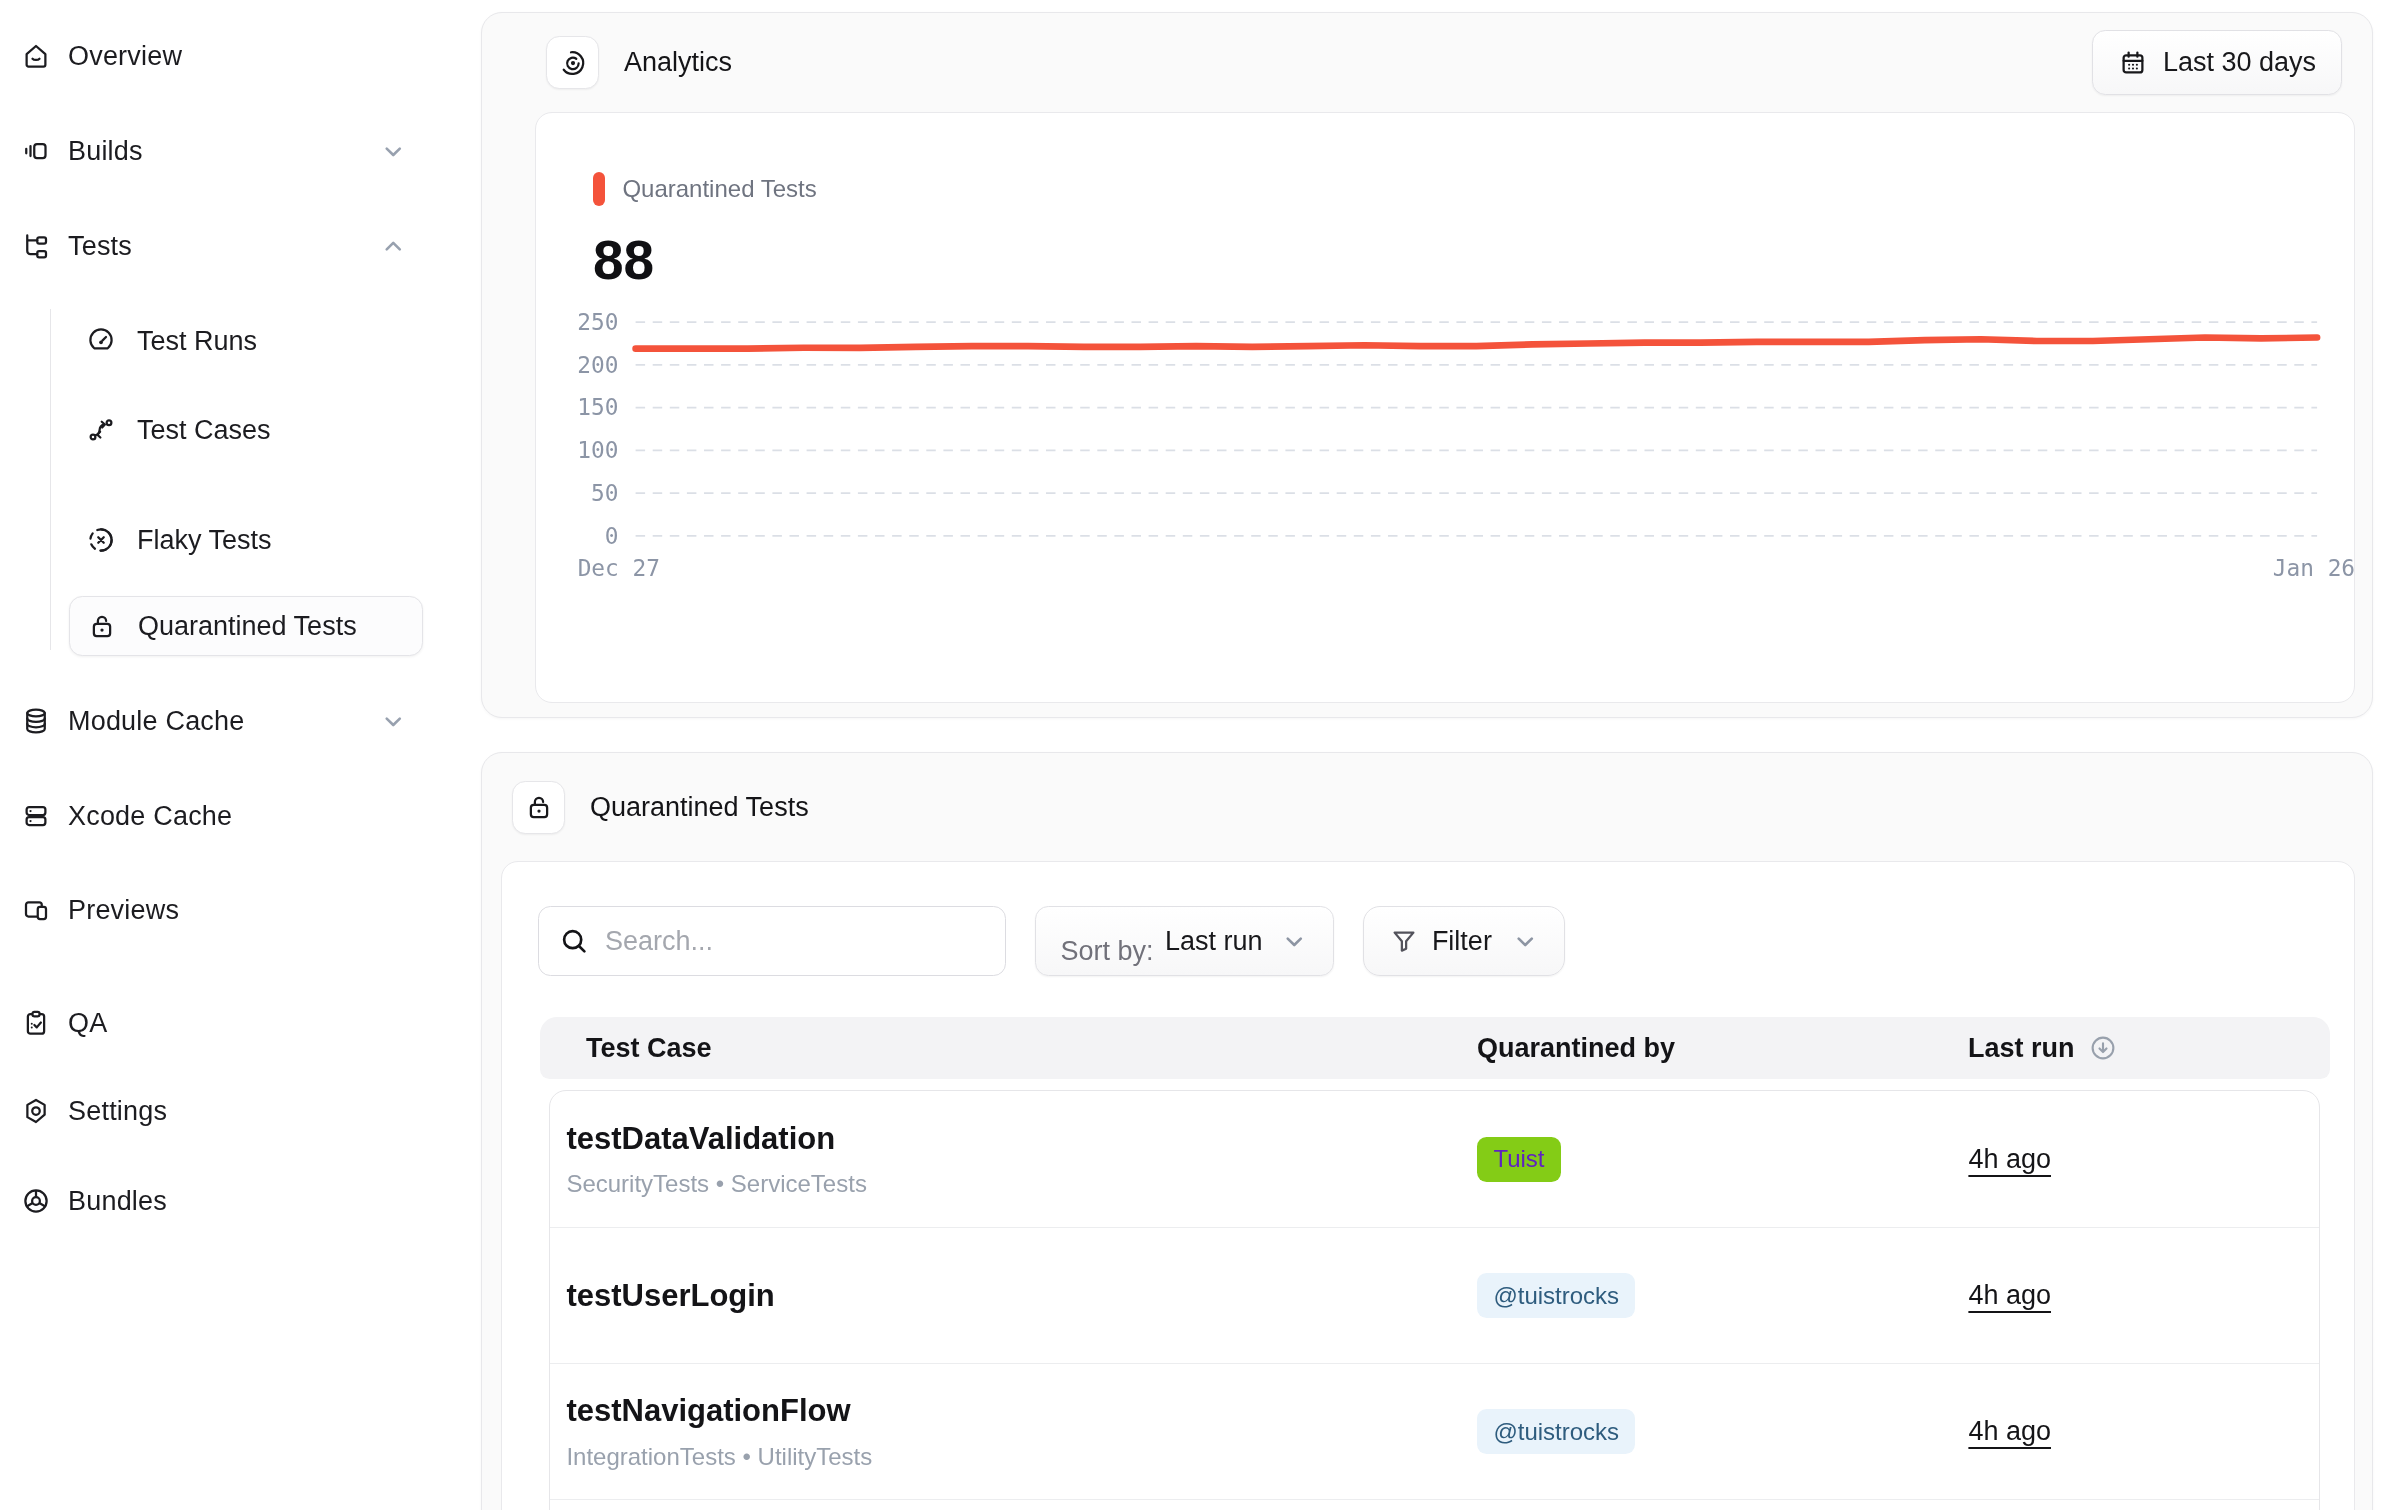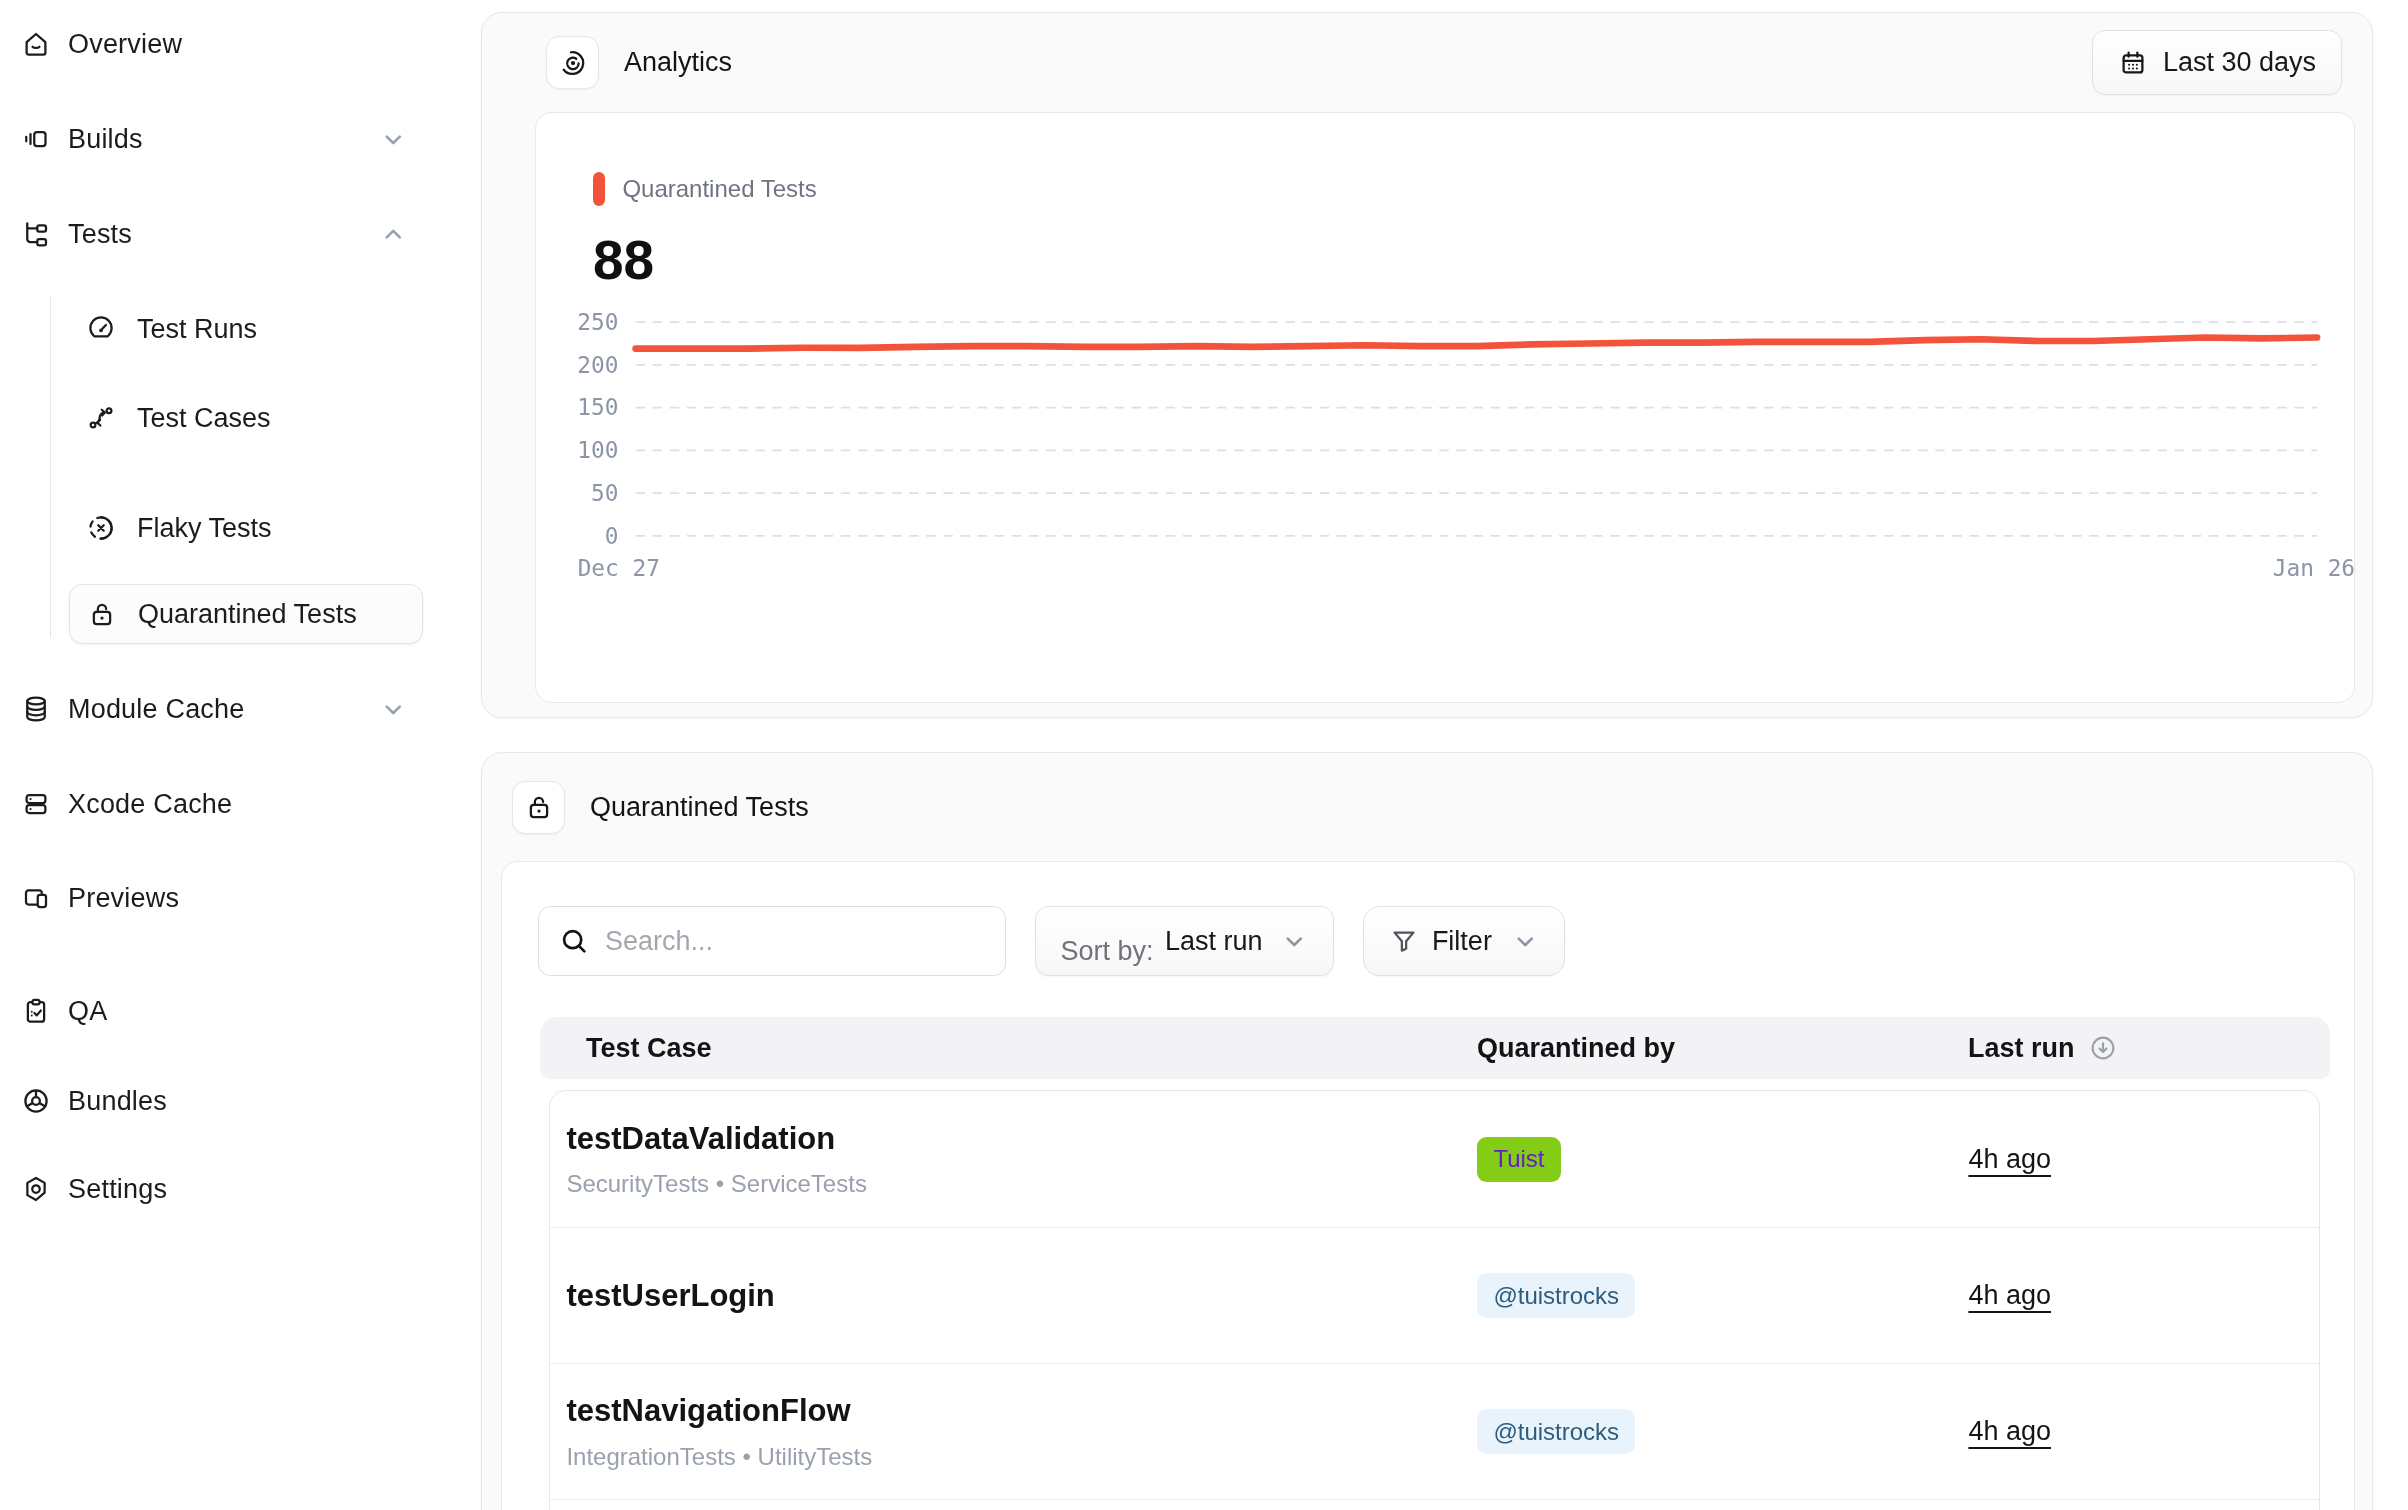--- a/index.html
+++ b/index.html
@@ -1,20 +1,20 @@
 <!DOCTYPE html>
 <html style="font-size:15px"><head>
 <meta charset="utf-8">
 <style>
   * { margin:0; padding:0; box-sizing:border-box; }
   html,body { width:2408px; height:1510px; overflow:hidden; background:#FFFFFF;
               font-family:"Liberation Sans", sans-serif; color:#18181B; }
 
   
-  .sidebar { position:absolute; left:0; top:0; width:480px; height:1322px; background:#FFFFFF; }
+  .sidebar { position:absolute; left:0; top:12px; width:480px; height:1322px; background:#FFFFFF; }
   .nav { margin-left:21px; width:386px; display:flex; flex-direction:column; }
   .nav-item { display:flex; align-items:center; gap:17px; height:46px; cursor:pointer; }
   .nav-item .ic { width:30px; height:30px; flex:0 0 30px; color:#1C1C20; }
   .nav-item .lbl { font-size:27px; font-weight:500; color:#1C1C20; letter-spacing:0.2px; }
   .nav-item .chev { margin-left:auto; width:28.5px; height:28.5px; color:#98A1AF; }
   .subnav { position:relative; display:flex; flex-direction:column; }
   .subnav::before { content:""; position:absolute; left:28.5px; top:-9.5px; bottom:5.7px; width:1.9px; background:#E6E6E9; }
   .sub-item { display:flex; align-items:center; gap:21px; height:46px; padding-left:65px; cursor:pointer; }
   .sub-item .ic { width:30px; height:30px; flex:0 0 30px; color:#1C1C20; }
   .sub-item .lbl { font-size:27px; font-weight:500; color:#1C1C20; }
@@ -281,32 +281,32 @@
       <span class="lbl">Previews</span>
     </div>
 
     <div class="nav-item mt70">
       <svg class="ic" viewBox="0 0 24 24">
           <use href="#i-clipboard-check"></use>
         </svg>
       <span class="lbl">QA</span>
     </div>
 
+    <div class="nav-item mt44">
+      <svg class="ic" viewBox="0 0 24 24">
+          <use href="#i-nut"></use>
+        </svg>
+      <span class="lbl">Settings</span>
+    </div>
+
     <div class="nav-item mt46">
       <svg class="ic" viewBox="0 0 24 24">
           <use href="#i-wheel"></use>
         </svg>
       <span class="lbl">Bundles</span>
-    </div>
-
-    <div class="nav-item mt44">
-      <svg class="ic" viewBox="0 0 24 24">
-          <use href="#i-nut"></use>
-        </svg>
-      <span class="lbl">Settings</span>
     </div>
 
   </nav>
 </aside>
 
 <section class="card" id="card-analytics">
   <div class="card-header">
     <div class="icon-box">
       <svg viewBox="0 0 24 24">
           <use href="#i-disc"></use>

